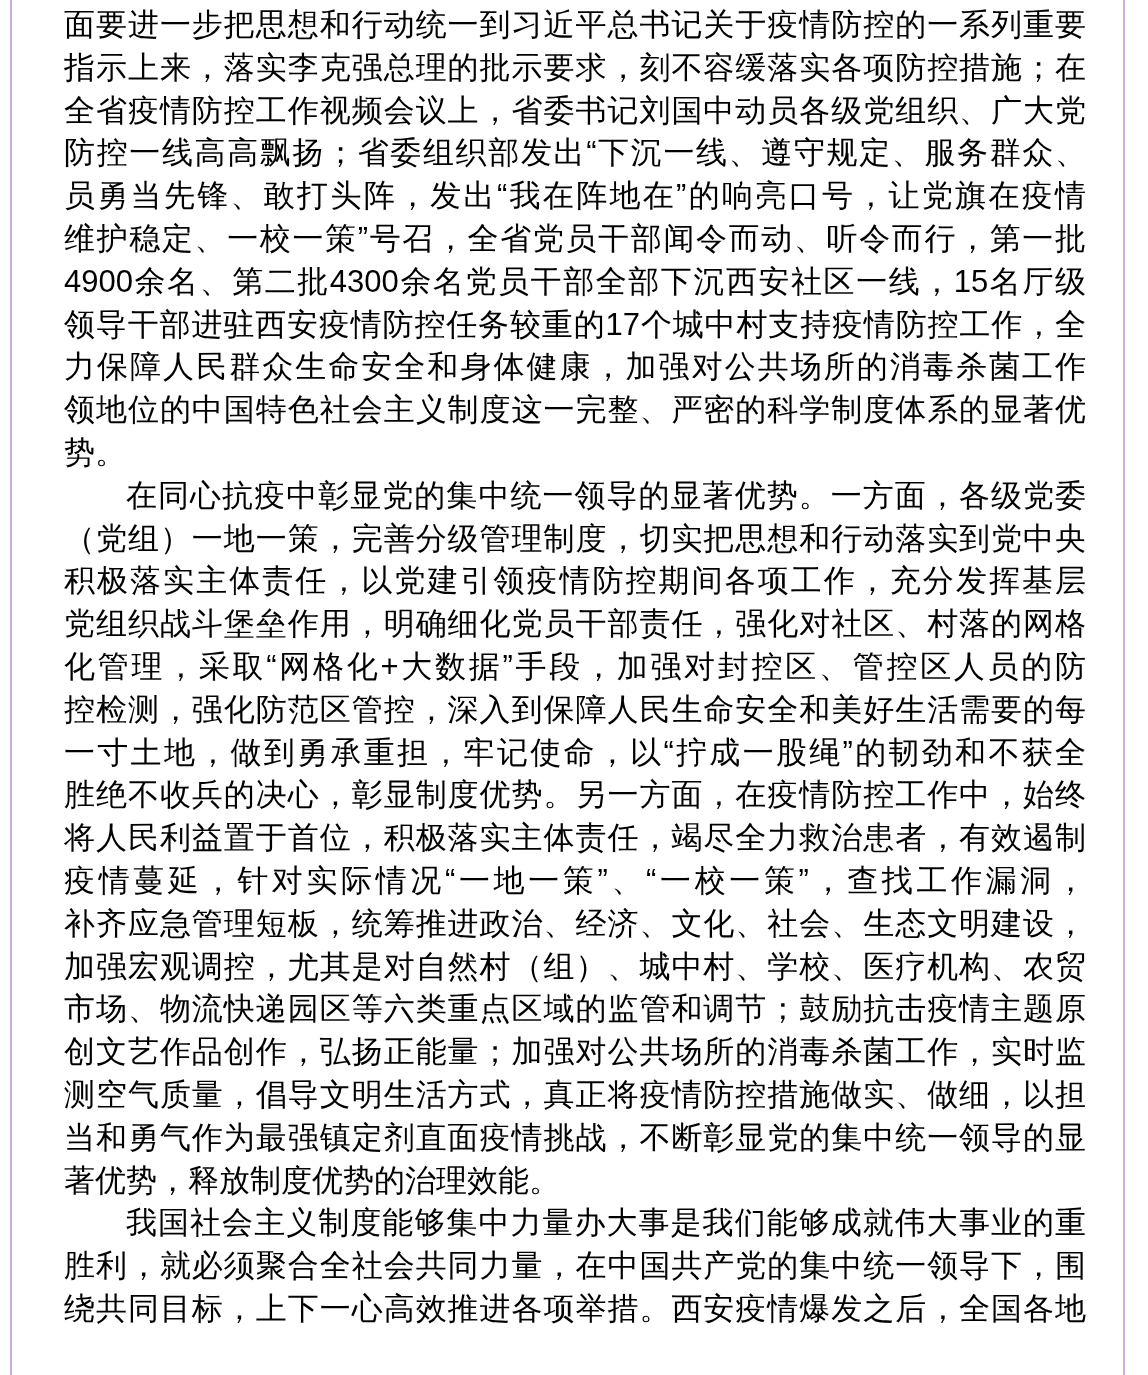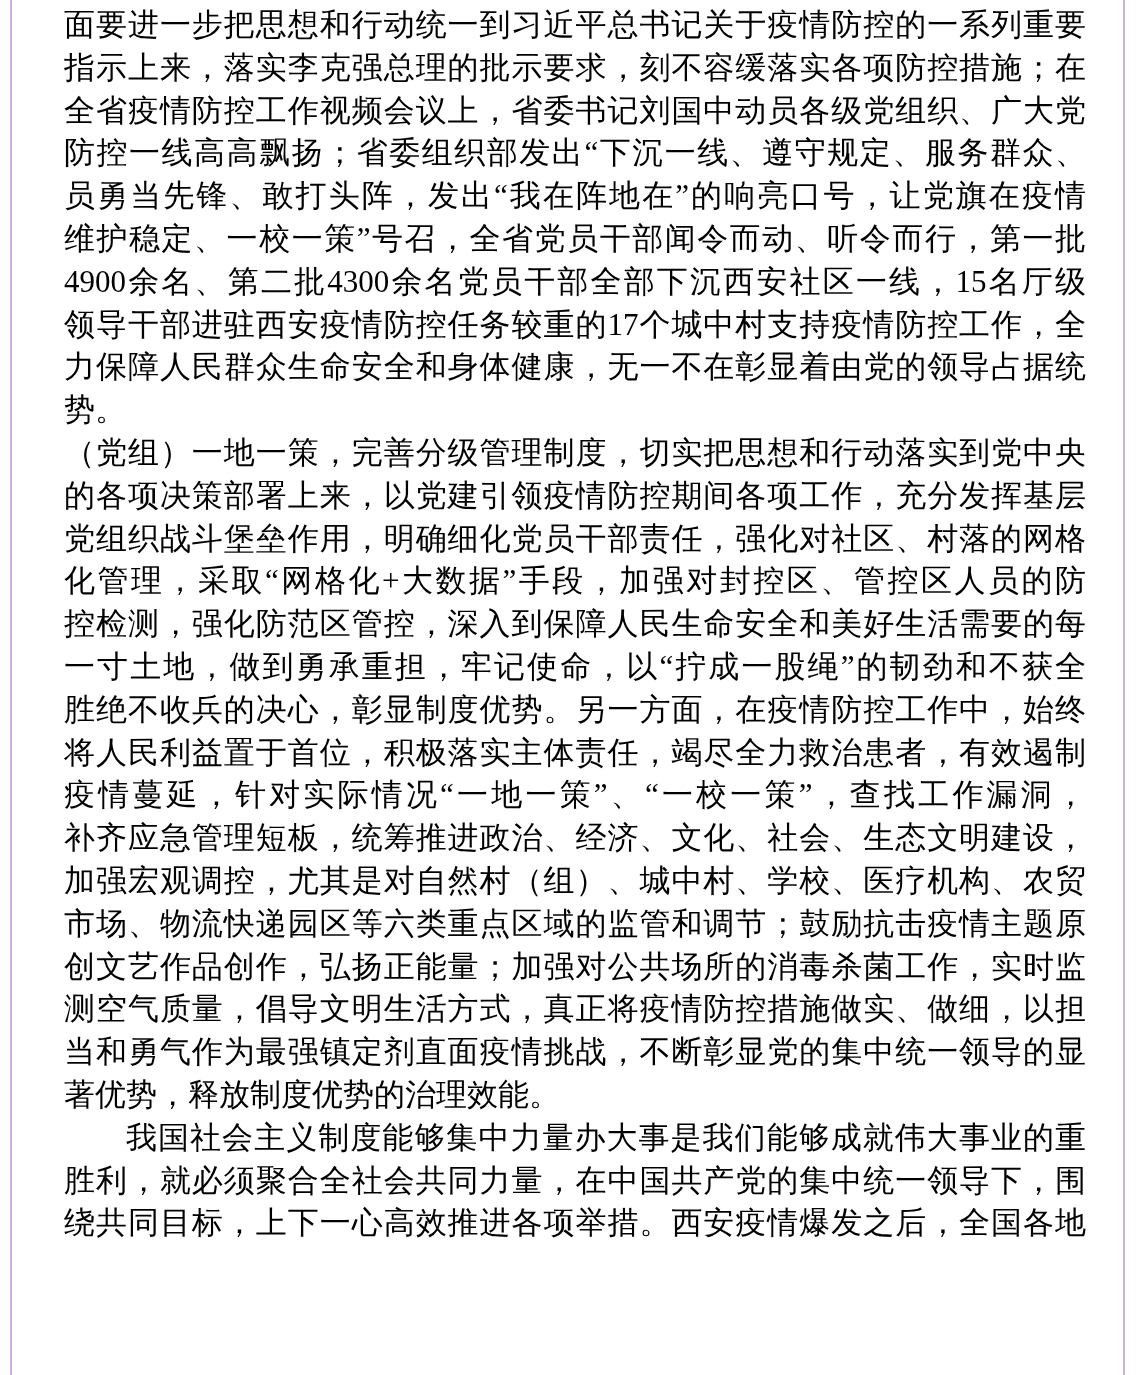--- a/index.html
+++ b/index.html
@@ -47,36 +47,38 @@
     text-align-last: left;
     white-space: normal;
   }
 </style>
 </head>
 <body style="background: rgb(255, 255, 255);">
 
 <div class="margin-guide left" style="background: rgb(201, 174, 224);"></div>
 <div class="margin-guide right" style="background: rgb(201, 174, 224);"></div>
 
-<main class="doc" id="doc" style="color: rgb(0, 0, 0); font-family: Liberation Serif, serif;">
+<main class="doc" id="doc" style="color: rgb(0, 0, 0);">
     <div class="paragraph">
       <div class="text-line">面要进一步把思想和行动统一到习近平总书记关于疫情防控的一系列重要</div>
       <div class="text-line">指示上来，落实李克强总理的批示要求，刻不容缓落实各项防控措施；在</div>
       <div class="text-line">全省疫情防控工作视频会议上，省委书记刘国中动员各级党组织、广大党</div>
       <div class="text-line">防控一线高高飘扬；省委组织部发出“下沉一线、遵守规定、服务群众、</div>
       <div class="text-line">员勇当先锋、敢打头阵，发出“我在阵地在”的响亮口号，让党旗在疫情</div>
       <div class="text-line">维护稳定、一校一策”号召，全省党员干部闻令而动、听令而行，第一批</div>
       <div class="text-line">4900余名、第二批4300余名党员干部全部下沉西安社区一线，15名厅级</div>
       <div class="text-line">领导干部进驻西安疫情防控任务较重的17个城中村支持疫情防控工作，全</div>
-      <div class="text-line">力保障人民群众生命安全和身体健康，无一不在彰显着由党的领导占据统</div>
+      <div class="text-line">力保障人民群众生命安全和身体健康，加强对公共场所的消毒杀菌工作</div>
+      <div class="text-line">领地位的中国特色社会主义制度这一完整、严密的科学制度体系的显著优</div>
       <div class="text-line para-end">势。</div>
     </div>
     <div class="paragraph">
+      <div class="text-line indent">在同心抗疫中彰显党的集中统一领导的显著优势。一方面，各级党委</div>
       <div class="text-line">（党组）一地一策，完善分级管理制度，切实把思想和行动落实到党中央</div>
-      <div class="text-line">的各项决策部署上来，以党建引领疫情防控期间各项工作，充分发挥基层</div>
+      <div class="text-line">积极落实主体责任，以党建引领疫情防控期间各项工作，充分发挥基层</div>
       <div class="text-line">党组织战斗堡垒作用，明确细化党员干部责任，强化对社区、村落的网格</div>
       <div class="text-line">化管理，采取“网格化+大数据”手段，加强对封控区、管控区人员的防</div>
       <div class="text-line">控检测，强化防范区管控，深入到保障人民生命安全和美好生活需要的每</div>
       <div class="text-line">一寸土地，做到勇承重担，牢记使命，以“拧成一股绳”的韧劲和不获全</div>
       <div class="text-line">胜绝不收兵的决心，彰显制度优势。另一方面，在疫情防控工作中，始终</div>
       <div class="text-line">将人民利益置于首位，积极落实主体责任，竭尽全力救治患者，有效遏制</div>
       <div class="text-line">疫情蔓延，针对实际情况“一地一策”、“一校一策”，查找工作漏洞，</div>
       <div class="text-line">补齐应急管理短板，统筹推进政治、经济、文化、社会、生态文明建设，</div>
       <div class="text-line">加强宏观调控，尤其是对自然村（组）、城中村、学校、医疗机构、农贸</div>
       <div class="text-line">市场、物流快递园区等六类重点区域的监管和调节；鼓励抗击疫情主题原</div>

